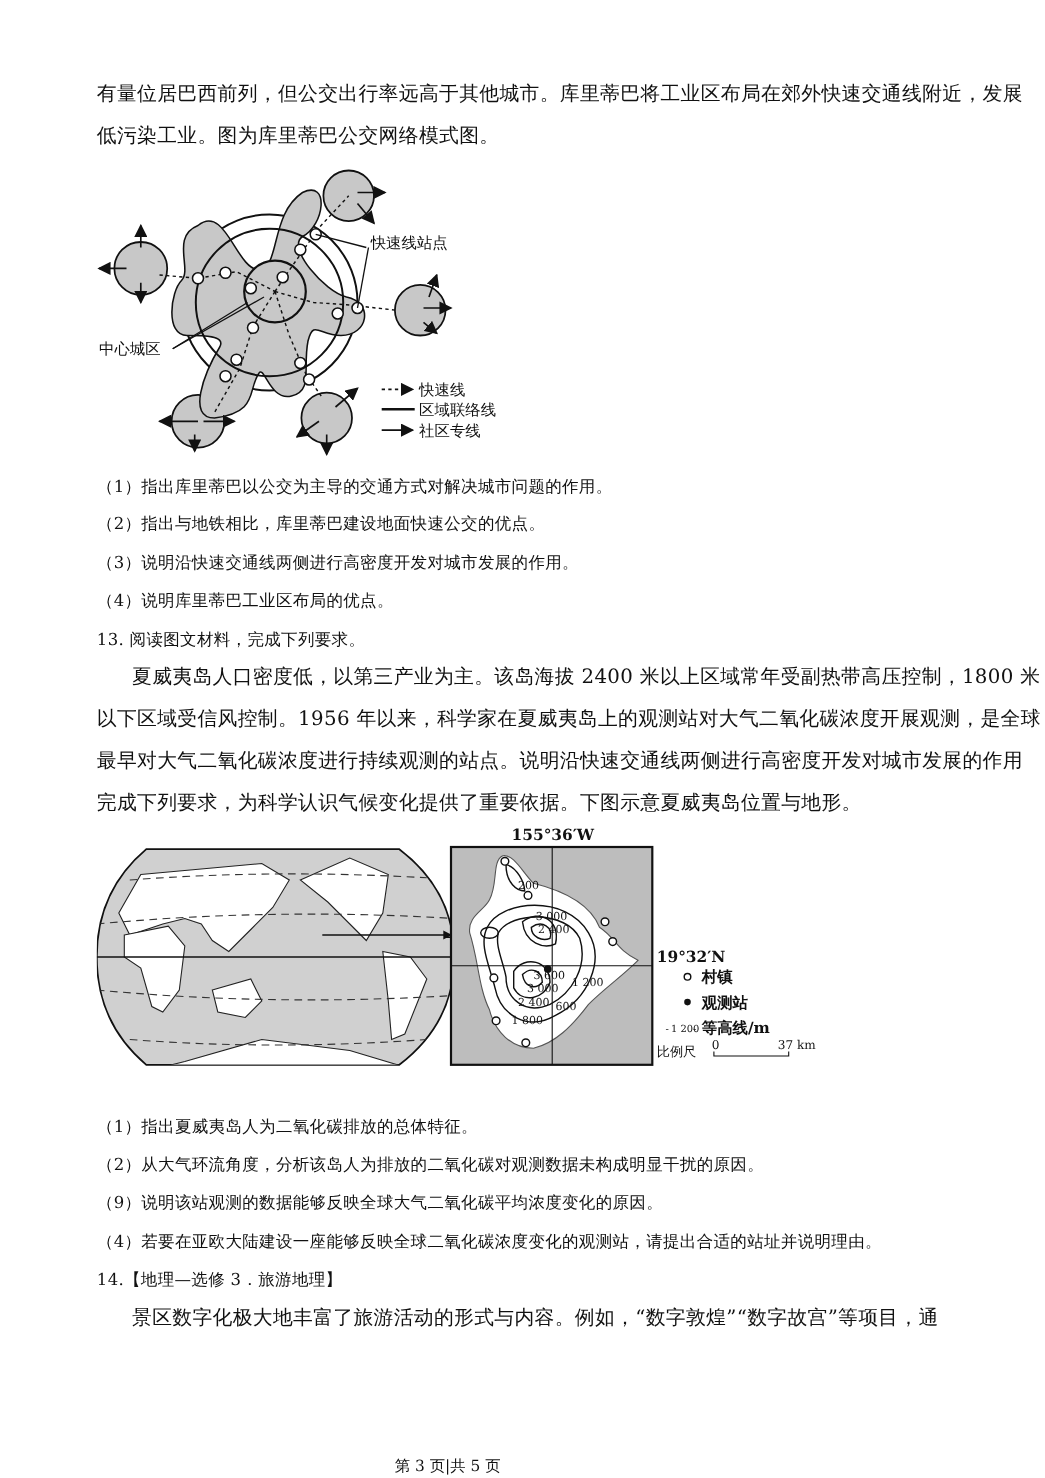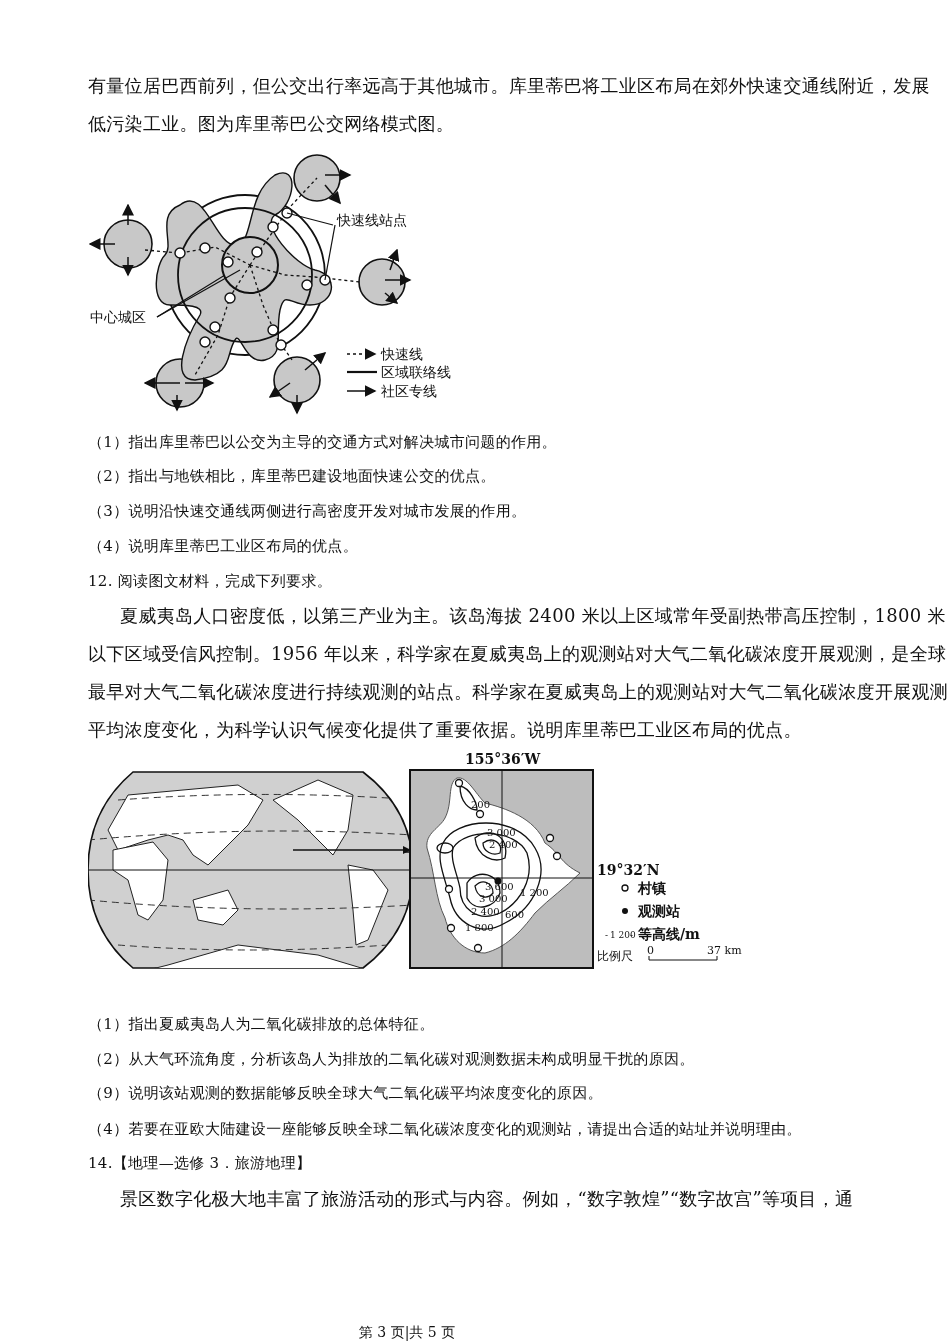--- a/index.html
+++ b/index.html
@@ -99,25 +99,25 @@
     <line x1="262" y1="246" x2="290" y2="246" stroke="#111" stroke-width="1.5" marker-end="url(#ah)"></line>
     <text x="296" y="251" font-size="14" fill="#111">社区专线</text>
   </g>
 </svg>
 
 <div class="line q" style="top:432px">（1）指出库里蒂巴以公交为主导的交通方式对解决城市问题的作用。</div>
 <div class="line q" style="top:466px">（2）指出与地铁相比，库里蒂巴建设地面快速公交的优点。</div>
 <div class="line q" style="top:501px">（3）说明沿快速交通线两侧进行高密度开发对城市发展的作用。</div>
 <div class="line q" style="top:536px">（4）说明库里蒂巴工业区布局的优点。</div>
 
-<div class="line q" style="top:571px">12. 阅读图文材料，完成下列要求。</div>
+<div class="line q" style="top:571px">13. 阅读图文材料，完成下列要求。</div>
 <div class="line indent" style="top:606px">夏威夷岛人口密度低，以第三产业为主。该岛海拔 2400 米以上区域常年受副热带高压控制，1800 米</div>
 <div class="line" style="top:644px">以下区域受信风控制。1956 年以来，科学家在夏威夷岛上的观测站对大气二氧化碳浓度开展观测，是全球</div>
-<div class="line" style="top:682px">最早对大气二氧化碳浓度进行持续观测的站点。科学家在夏威夷岛上的观测站对大气二氧化碳浓度开展观测</div>
-<div class="line" style="top:720px">平均浓度变化，为科学认识气候变化提供了重要依据。说明库里蒂巴工业区布局的优点。</div>
+<div class="line" style="top:682px">最早对大气二氧化碳浓度进行持续观测的站点。说明沿快速交通线两侧进行高密度开发对城市发展的作用</div>
+<div class="line" style="top:720px">完成下列要求，为科学认识气候变化提供了重要依据。下图示意夏威夷岛位置与地形。</div>
 
 <svg class="fig" style="left:88px;top:770px" width="325" height="200" viewBox="0 0 325 200">
   <defs>
       <clipPath id="wm">
         <path d="M45,2 L275,2 Q325,40 325,100 Q325,160 275,198 L45,198 Q0,160 0,100 Q0,40 45,2 Z"></path>
       </clipPath>
     </defs>
   <path d="M45,2 L275,2 Q325,40 325,100 Q325,160 275,198 L45,198 Q0,160 0,100 Q0,40 45,2 Z" fill="#d0d0d0" stroke="#111" stroke-width="1.6"></path>
   <g clip-path="url(#wm)" fill="#fff" stroke="#222" stroke-width="1">
     <path d="M40,25 L150,15 L175,30 L160,55 L140,75 L120,95 L105,85 L95,70 L80,65 L60,70 L30,80 L20,60 Z"></path>

